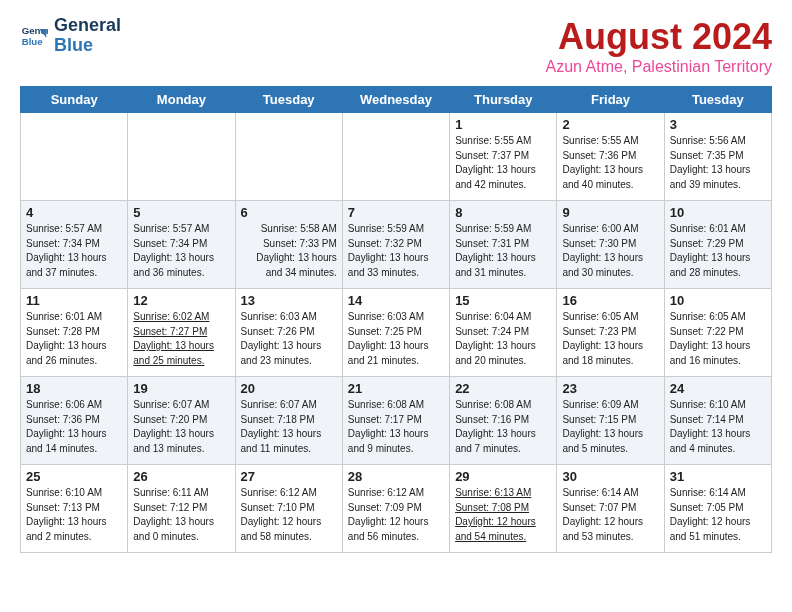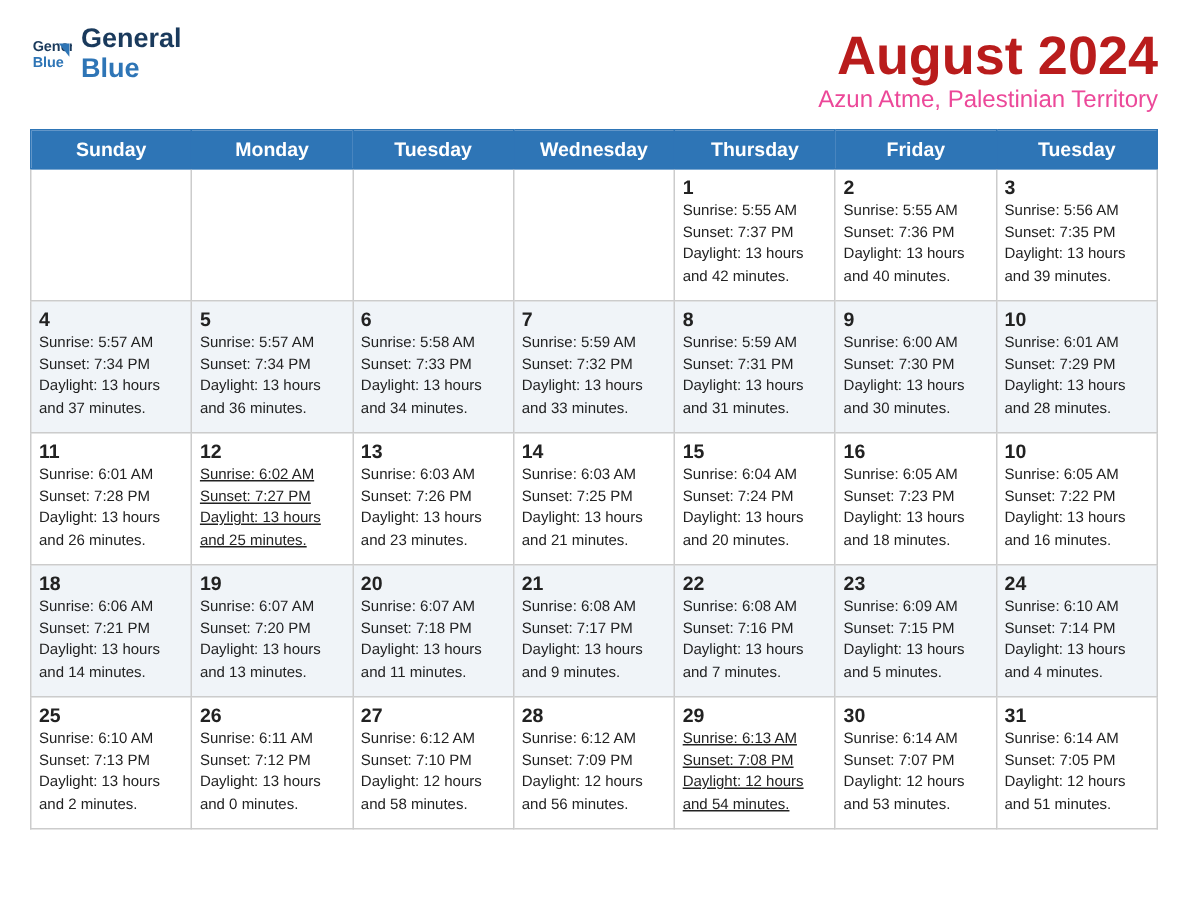--- a/index.html
+++ b/index.html
@@ -155,21 +155,21 @@
         </td>
         <td>
           <span class="day-num">5</span>
           <div class="day-info" style="white-space: pre-line;">Sunrise: 5:57 AM
 Sunset: 7:34 PM
 Daylight: 13 hours
 and 36 minutes.</div>
         </td>
         <td>
           <span class="day-num">6</span>
-          <div class="day-info" style="white-space: pre-line;">Sunrise: 5:58 AM
+          <div class="day-info" style="white-space: pre-line; text-align: right;">Sunrise: 5:58 AM
 Sunset: 7:33 PM
 Daylight: 13 hours
 and 34 minutes.</div>
         </td>
         <td>
           <span class="day-num">7</span>
           <div class="day-info" style="white-space: pre-line;">Sunrise: 5:59 AM
 Sunset: 7:32 PM
 Daylight: 13 hours
 and 33 minutes.</div>
@@ -244,21 +244,21 @@
           <div class="day-info" style="white-space: pre-line;">Sunrise: 6:05 AM
 Sunset: 7:22 PM
 Daylight: 13 hours
 and 16 minutes.</div>
         </td>
       </tr>
       <tr>
         <td>
           <span class="day-num">18</span>
           <div class="day-info" style="white-space: pre-line;">Sunrise: 6:06 AM
-Sunset: 7:21 PM
+Sunset: 7:36 PM
 Daylight: 13 hours
 and 14 minutes.</div>
         </td>
         <td>
           <span class="day-num">19</span>
           <div class="day-info" style="white-space: pre-line;">Sunrise: 6:07 AM
 Sunset: 7:20 PM
 Daylight: 13 hours
 and 13 minutes.</div>
         </td>

